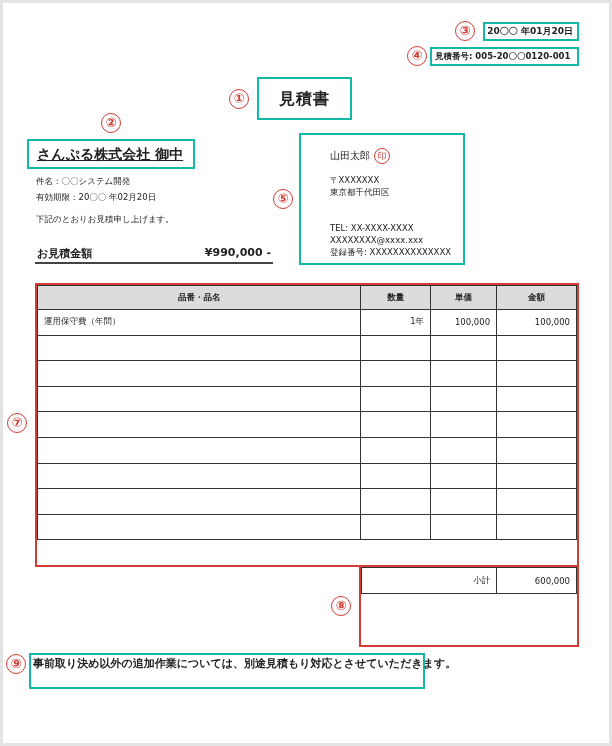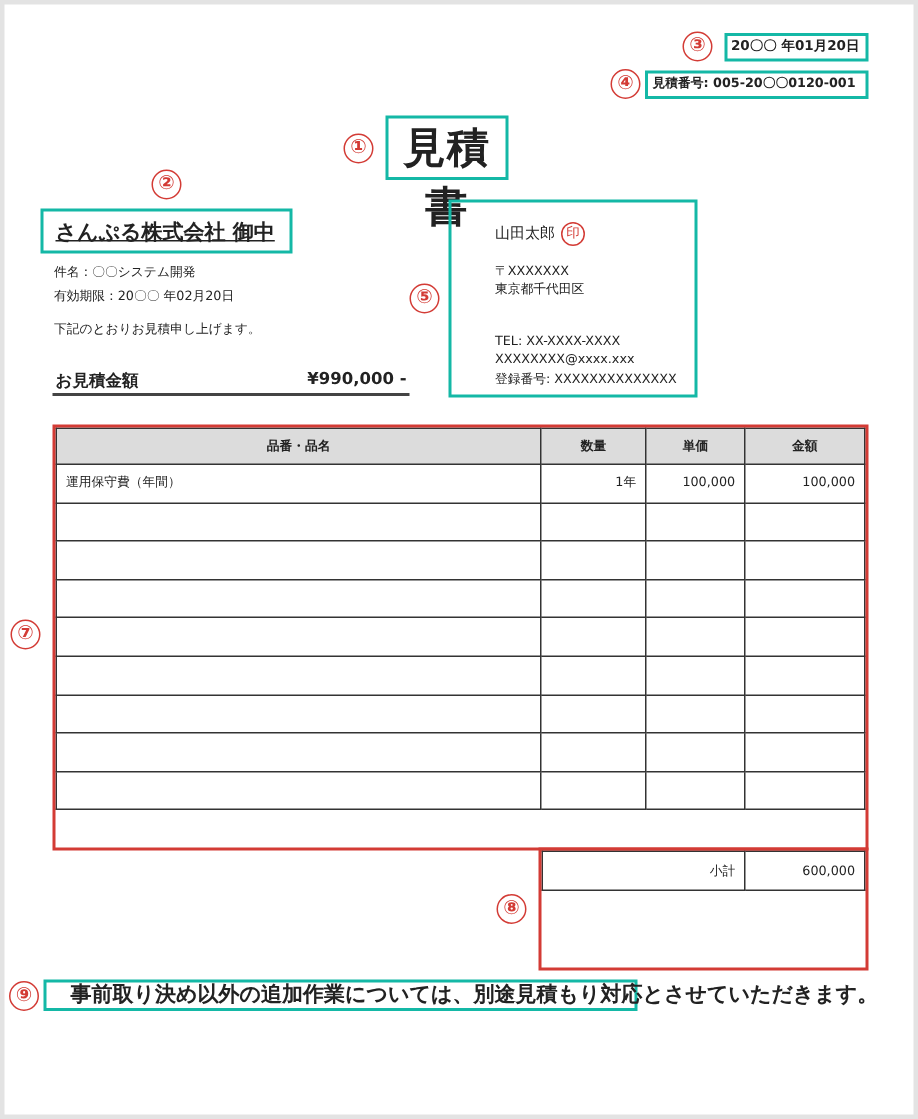--- a/index.html
+++ b/index.html
@@ -5,21 +5,21 @@
   * { box-sizing: border-box; margin: 0; padding: 0; }
   html, body { width: 612px; height: 746px; background: #ffffff; overflow: hidden; }
   body { font-family: "DejaVu Sans", "Liberation Sans", sans-serif; color: #222; position: relative; }
   .frame { position: absolute; left: 0; top: 0; width: 612px; height: 746px; border: 3px solid #e3e3e3; background: #fff; }
   .abs { position: absolute; }
   .red-box { border: 2px solid #14b8a6; }
   .badge { position: absolute; width: 20px; height: 20px; border: 1.5px solid #d33b35; border-radius: 50%; color: #d33b35; font-weight: bold; font-size: 13px; line-height: 17px; text-align: center; background: #fff; }
 
   .date-box { left: 483px; top: 22px; width: 96px; height: 19px; font-size: 9px; font-weight: bold; text-align: right; padding-right: 4px; line-height: 15px; }
   .docno-box { left: 430px; top: 47px; width: 149px; height: 19px; font-size: 8.5px; font-weight: bold; line-height: 15px; padding-left: 3px; white-space: nowrap; }
-  .title-box { left: 257px; top: 77px; width: 82px; height: 43px; font-size: 28px; font-weight: bold; text-align: center; line-height: 39px; letter-spacing: 1px; }
+  .title-box { left: 257px; top: 77px; width: 95px; height: 43px; font-size: 16px; font-weight: bold; text-align: center; line-height: 39px; letter-spacing: 1px; }
 
   .client-box { left: 27px; top: 139px; width: 168px; height: 30px; }
   .client-name { position: absolute; left: 8px; top: 5px; font-size: 14px; font-weight: bold; text-decoration: underline; white-space: nowrap; }
   .small-line { font-size: 8.5px; white-space: nowrap; }
 
   .amount-row { left: 35px; top: 242px; width: 238px; height: 22px; border-bottom: 2px solid #444; font-size: 11px; font-weight: bold; }
   .amount-label { position: absolute; left: 2px; top: 4px; }
   .amount-value { position: absolute; right: 2px; top: 4px; }
 
   .issuer-box { left: 299px; top: 133px; width: 166px; height: 132px; font-size: 8.5px; }
@@ -29,21 +29,21 @@
   table.items th, table.items td { border: 1.5px solid #333; height: 25.6px; padding: 0 6px; }
   table.items th { background: #dcdcdc; font-weight: bold; text-align: center; height: 24px; }
   table.items td.num { text-align: right; }
   .items-outline { left: 35px; top: 283px; width: 544px; height: 284px; border: 2px solid #d33b35; pointer-events: none; }
 
   table.summary { position: absolute; left: 361px; top: 567px; width: 216px; border-collapse: collapse; font-size: 8.5px; }
   table.summary td { border: 1.5px solid #333; height: 26px; padding: 0 6px; text-align: right; }
   table.summary td.num { text-align: right; }
   .summary-outline { left: 359px; top: 565px; width: 220px; height: 82px; border: 2px solid #d33b35; pointer-events: none; }
 
-  .note-box { left: 29px; top: 653px; width: 396px; height: 21px; font-size: 14px; font-weight: bold; line-height: 17px; padding-left: 16px; white-space: nowrap; }
+  .note-box { left: 29px; top: 653px; width: 396px; height: 36px; font-size: 11px; font-weight: bold; line-height: 17px; padding-left: 2px; white-space: nowrap; }
 </style>
 </head>
 <body>
 
 <div class="frame"></div>
 
 <div class="badge" style="left:455px; top:21px;">③</div>
 <div class="abs red-box date-box">20〇〇 年01月20日</div>
 
 <div class="badge" style="left:407px; top:46px;">④</div>

